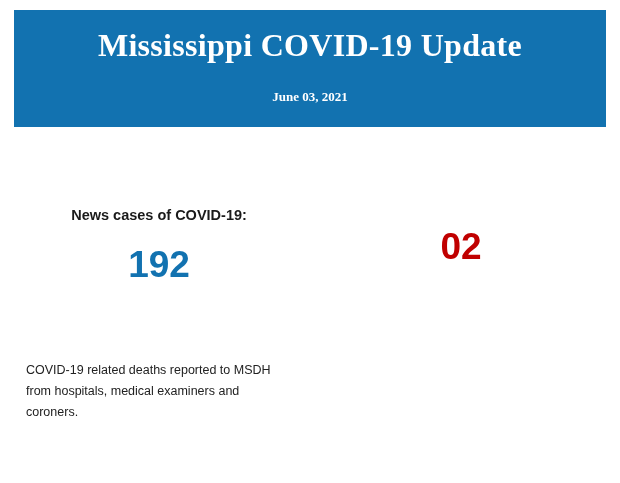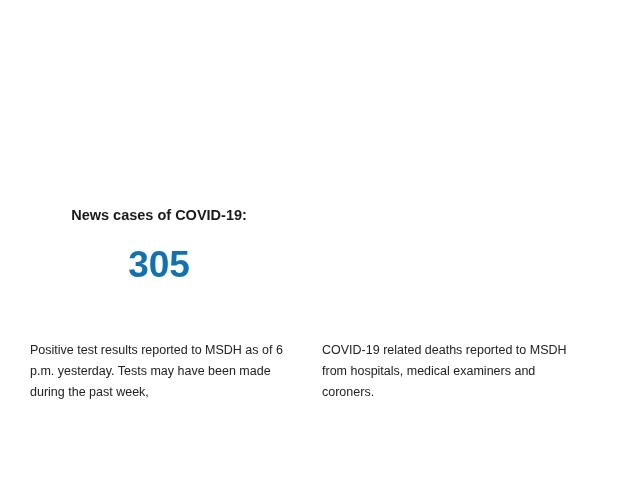--- a/index.html
+++ b/index.html
@@ -107,36 +107,40 @@
   }
   .note-col {
     width: 296px;
     box-sizing: border-box;
     font-family: "Liberation Sans", sans-serif;
     font-size: 12.5px;
     line-height: 21px;
     color: #222222;
   }
   .note-col.left { padding-left: 16px; padding-right: 22px; }
-  .note-col.right { padding-left: 12px; padding-right: 18px; }
+  .note-col.right { padding-left: 12px; padding-right: 18px; margin-top: 20px; }
 </style>
 </head>
 <body>
 
 <div class="page">
 
+  <div class="header-band">
+    <div class="header-title">Mississippi COVID-19 Update</div>
+    <div class="header-date">June 03, 2021</div>
+  </div>
 
 
   <div class="stats">
     <div class="stat-col">
       <div class="stat-label">News cases of COVID-19:</div>
-      <div class="stat-value cases">305</div>
+      <div class="stat-value cases">192</div>
     </div>
     <div class="stat-col">
+      <div class="stat-value deaths">02</div>
     </div>
   </div>
 
   <div class="notes">
-    <div class="note-col left">Positive test results reported to MSDH as of 6 p.m. yesterday. Tests may have been made during the past week,</div>
     <div class="note-col right">COVID-19 related deaths reported to MSDH from hospitals, medical examiners and coroners.</div>
   </div>
 
 </div>
 
 </body></html>

